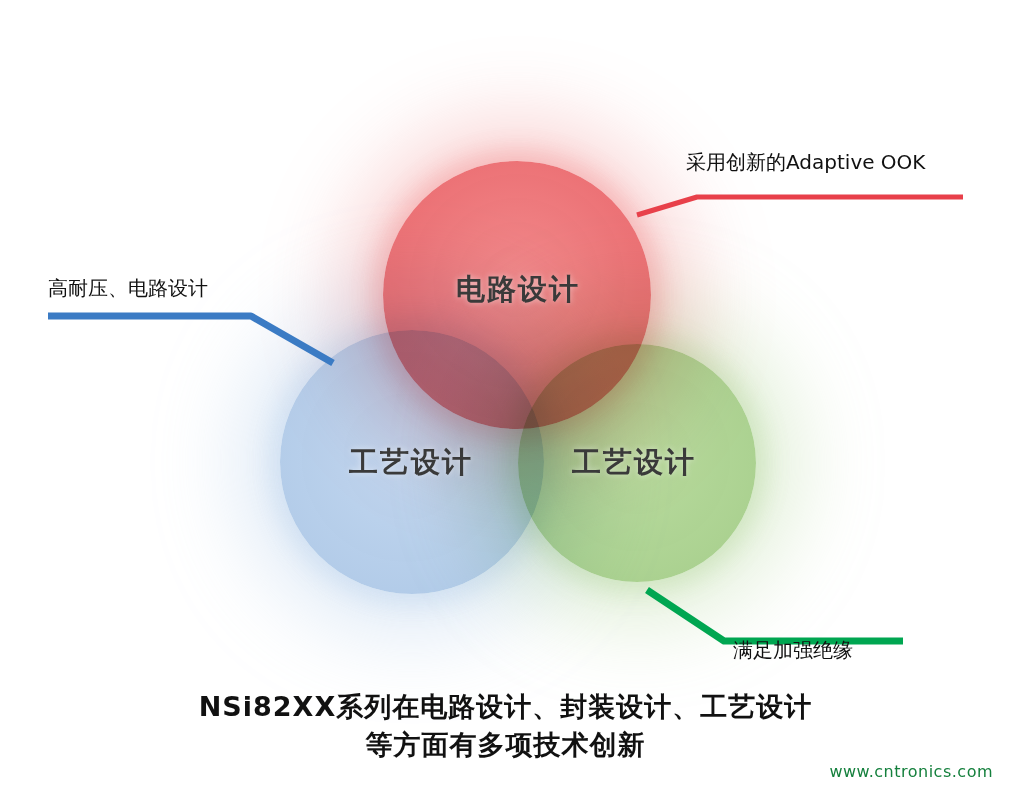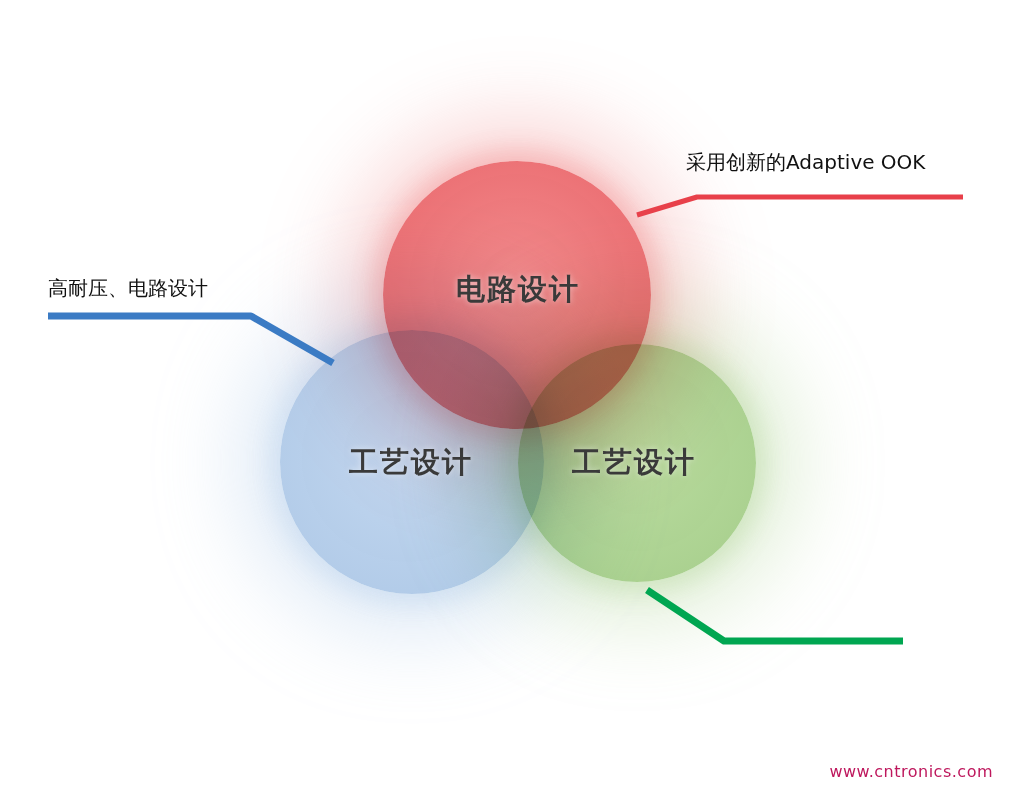--- a/index.html
+++ b/index.html
@@ -94,21 +94,21 @@
     line-height: 38px;
     letter-spacing: 1px;
   }
   
   .watermark {
     position: absolute;
     right: 18px;
     top: 762px;
     z-index: 6;
     font-size: 16px;
-    color: #be185d;
+    color: #15803d;
     letter-spacing: 0.5px;
   }
 </style>
 </head>
 <body>
 
 <div class="stage">
 
   <div class="circle red"></div>
   <div class="circle blue"></div>
@@ -125,17 +125,24 @@
   <div class="circle-label label-process">工艺设计</div>
 
   <div class="anno anno-top-right">
     <div>采用创新的Adaptive OOK</div>
   </div>
 
   <div class="anno anno-left">
     <div>高耐压、电路设计</div>
   </div>
 
+  <div class="anno anno-bottom-right">
+    <div>满足加强绝缘</div>
+  </div>
 
+  <div class="caption">
+    <div>NSi82XX系列在电路设计、封装设计、工艺设计</div>
+    <div>等方面有多项技术创新</div>
+  </div>
 
   <div class="watermark">www.cntronics.com</div>
 
 </div>
 
 </body></html>

